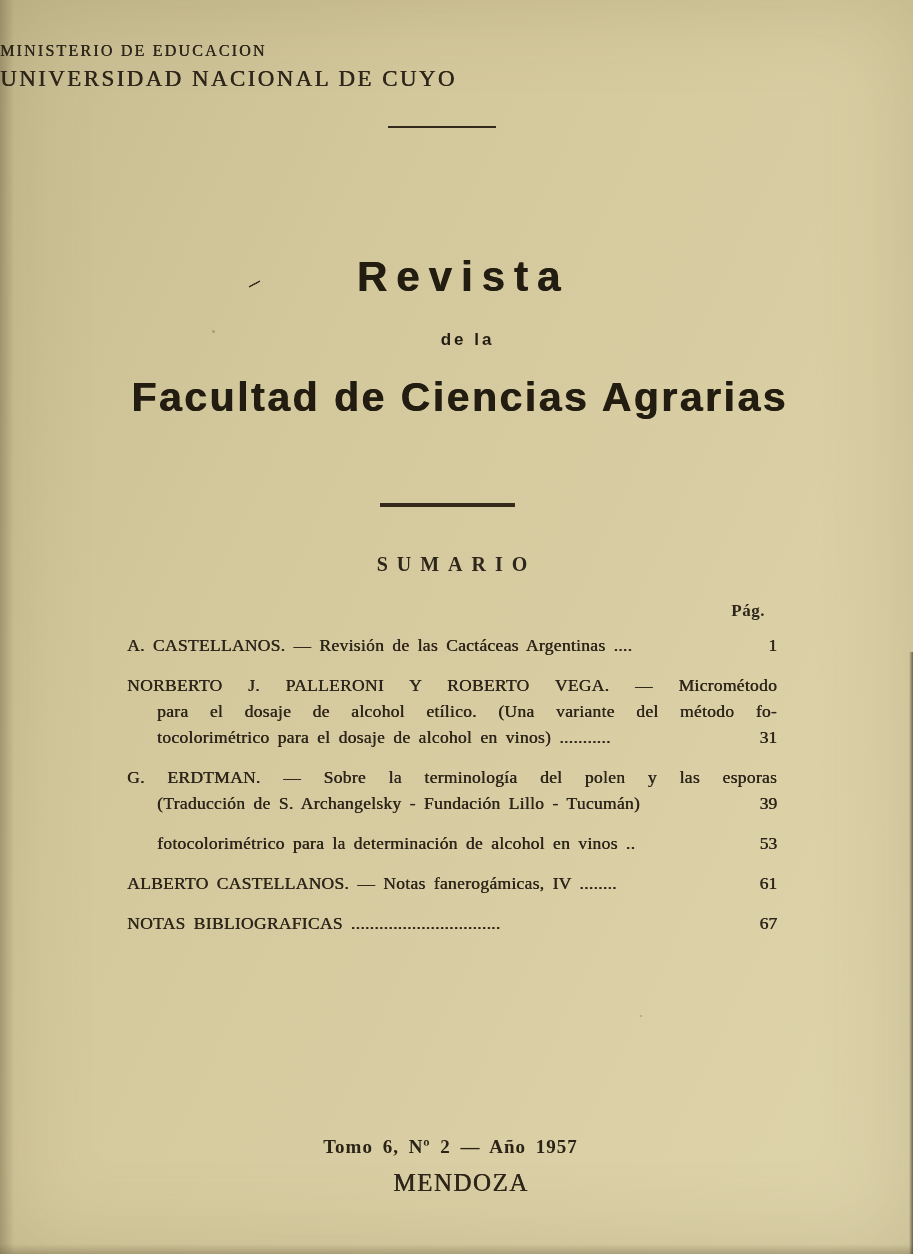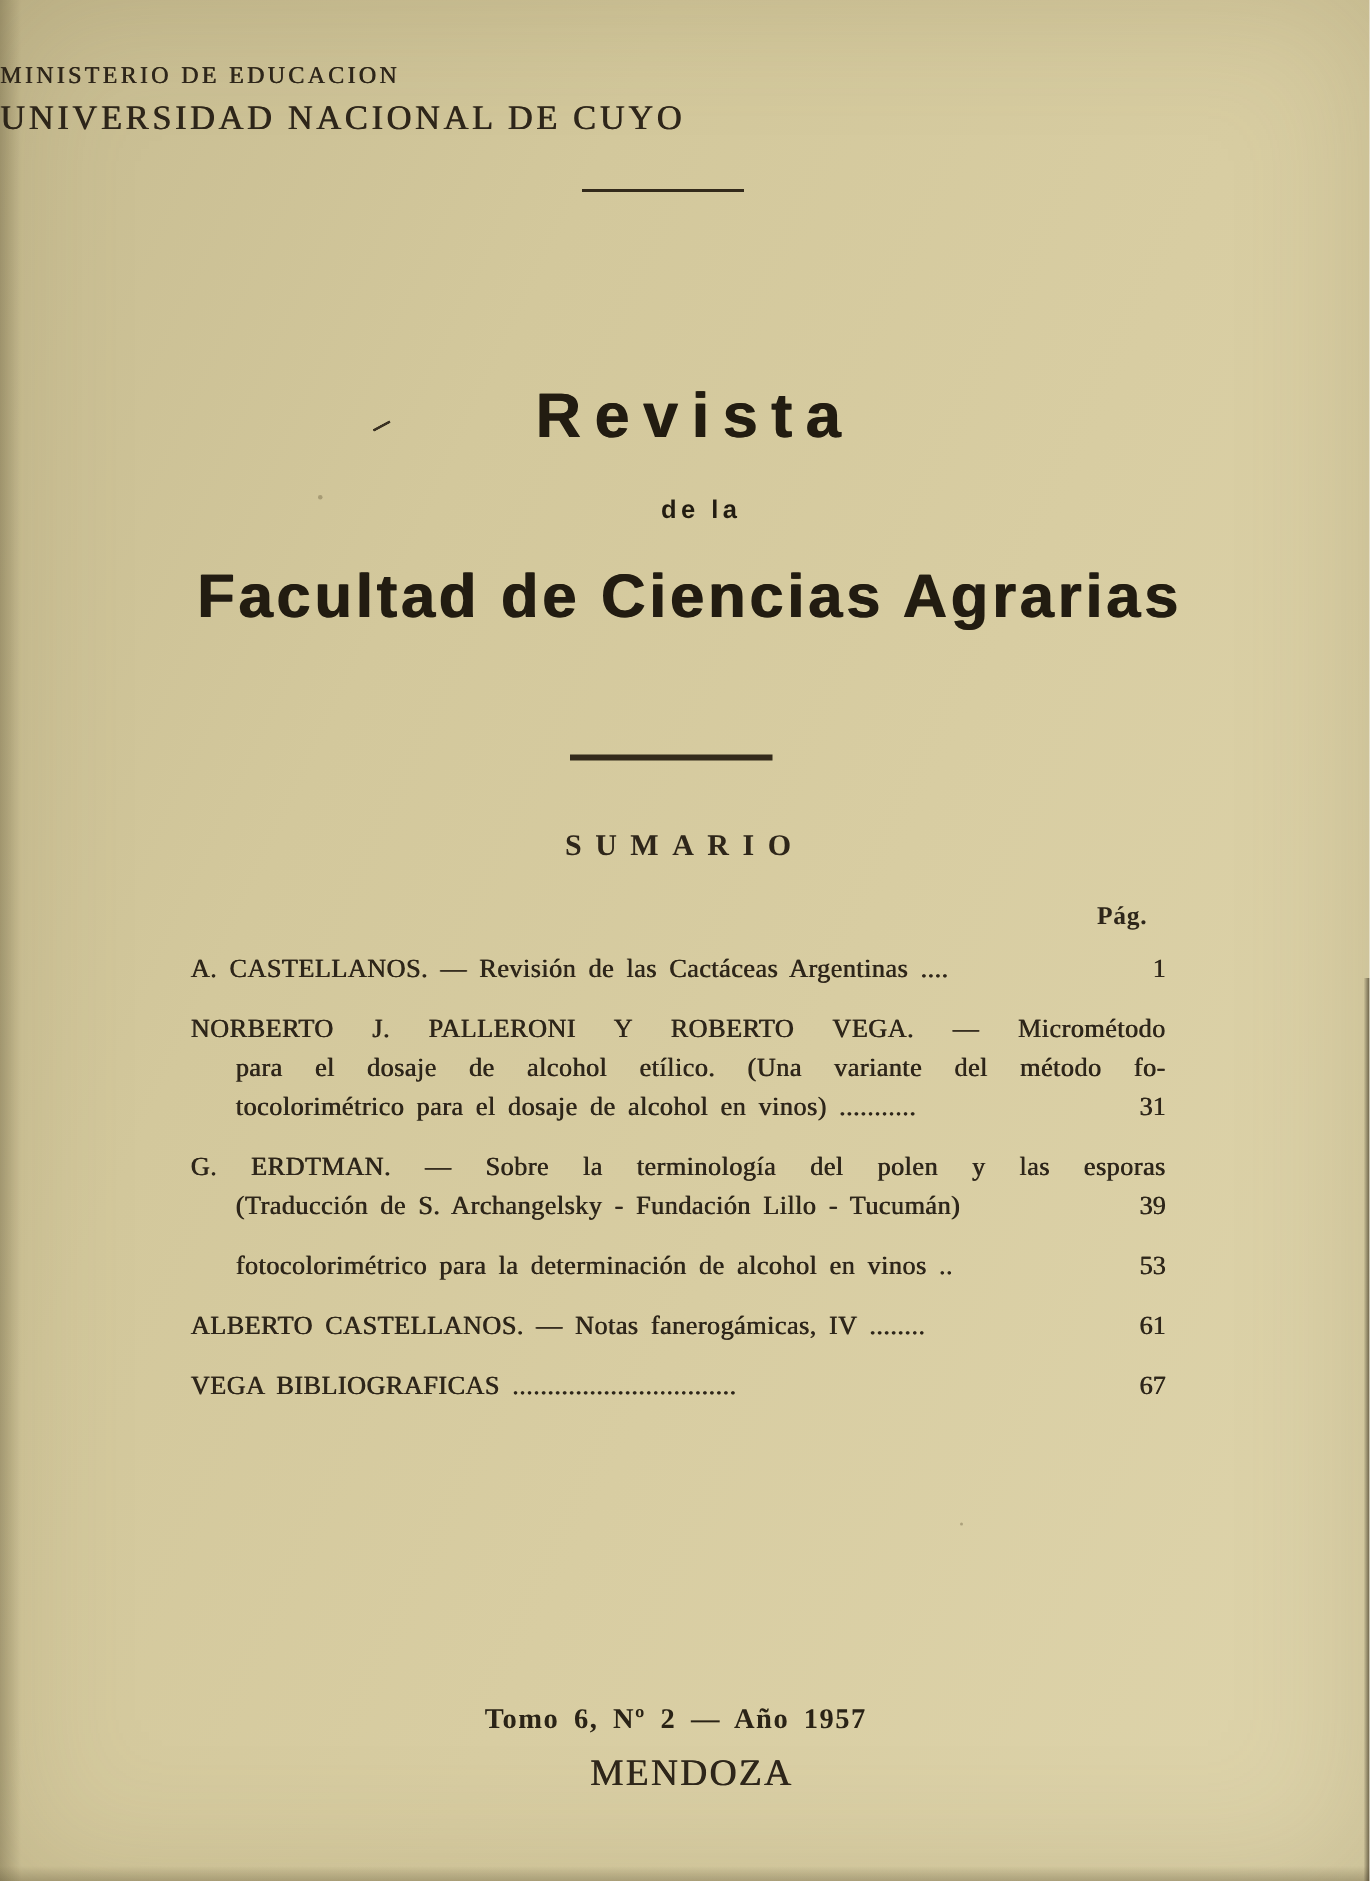--- a/index.html
+++ b/index.html
@@ -131,21 +131,21 @@
 
       <div class="entry">
         <div class="toc-line">
           <span class="t">ALBERTO CASTELLANOS. — Notas fanerogámicas, IV ........</span>
           <span class="p">61</span>
         </div>
       </div>
 
       <div class="entry">
         <div class="toc-line">
-          <span class="t">VEGA BIBLIOGRAFICAS  ................................</span>
+          <span class="t">NOTAS BIBLIOGRAFICAS  ................................</span>
           <span class="p">67</span>
         </div>
       </div>
 
     </div>
   </section>
 
   <footer class="footer">
     <div class="edition">Tomo 6, Nº 2 — Año 1957</div>
     <div class="city">MENDOZA</div>

